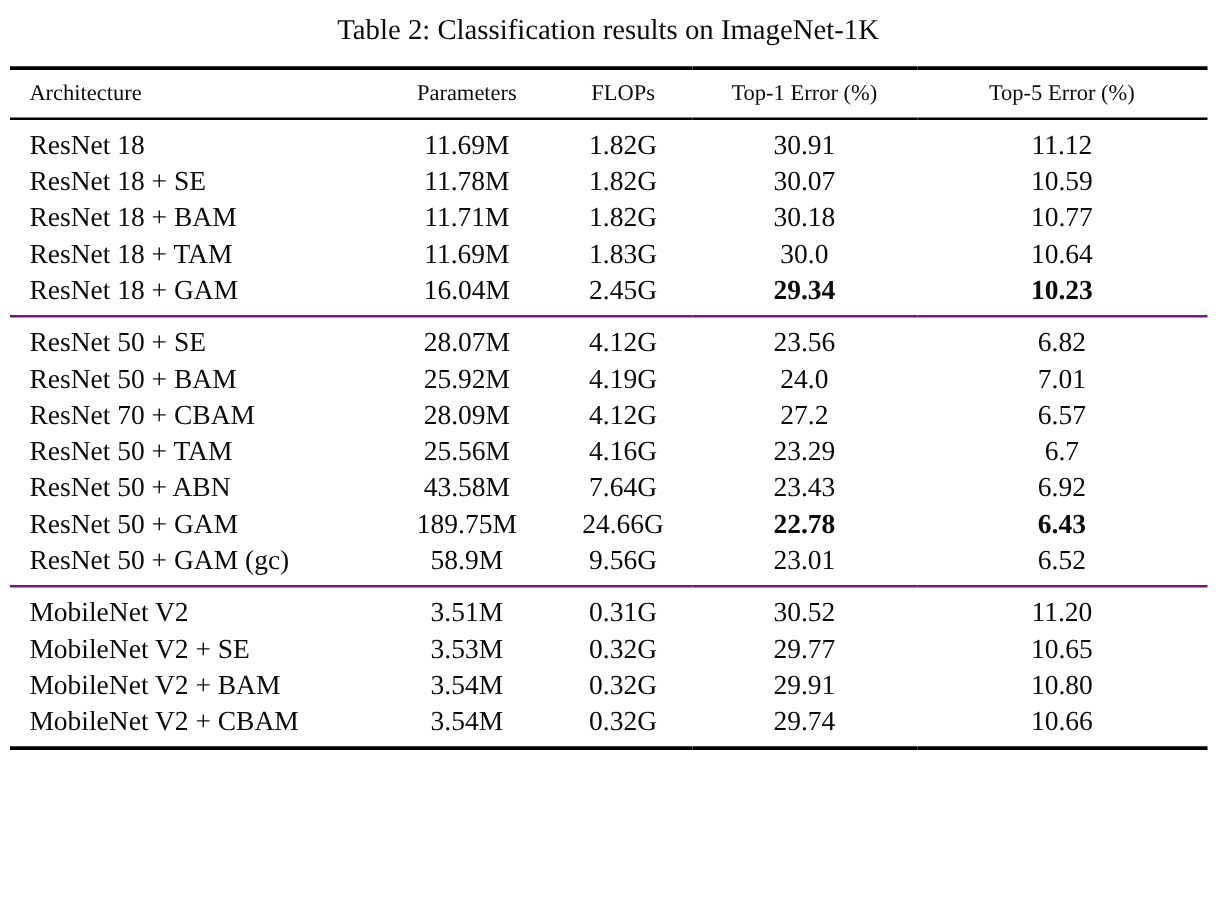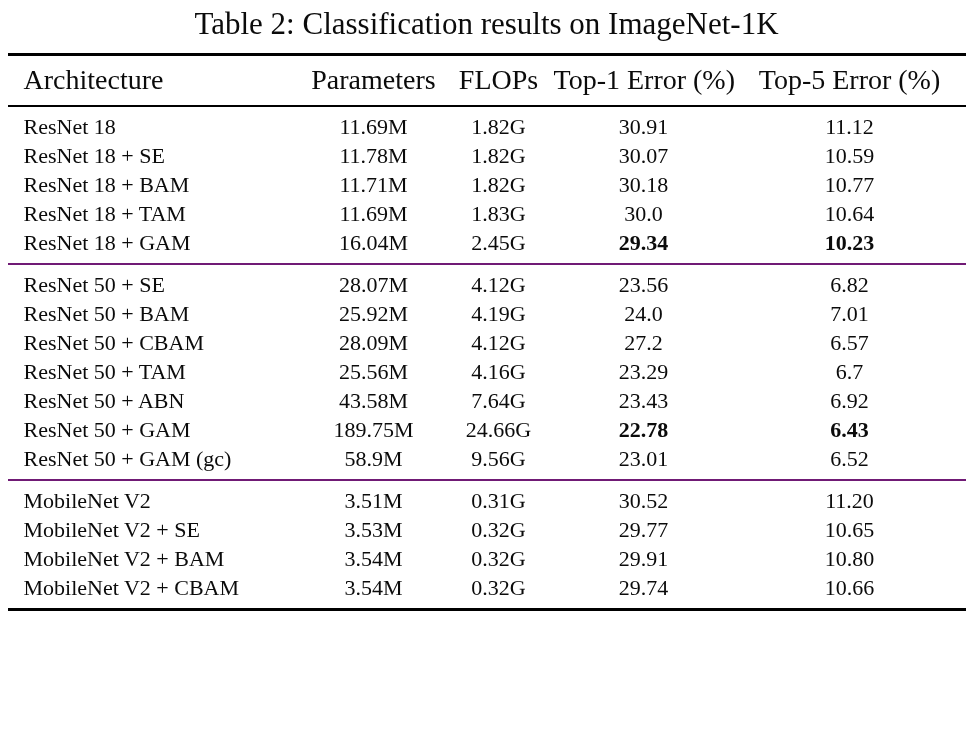--- a/index.html
+++ b/index.html
@@ -12,42 +12,42 @@
     font-family: "Liberation Serif", "DejaVu Serif", serif;
     color: #0b0b0b;
   }
   .page {
     width: 973px;
     height: 729px;
     box-sizing: border-box;
   }
   .caption {
     text-align: center;
-    font-size: 31px;
+    font-size: 23px;
     line-height: 28px;
     padding: 10px 0 15px 0;
   }
   table.results {
     border-collapse: collapse;
     table-layout: fixed;
     width: 958px;
     margin: 0 auto;
     border-top: 3px solid #000;
     border-bottom: 3px solid #000;
   }
   col.c0 { width: 296px; }
   col.c1 { width: 140px; }
   col.c2 { width: 110px; }
   col.c3 { width: 180px; }
   col.c4 { width: 232px; }
 
   thead { border-bottom: 2px solid #000; }
   thead th {
     font-weight: normal;
-    font-size: 28px;
+    font-size: 18px;
     padding: 8px 0 9px 0;
     text-align: center;
     white-space: nowrap;
   }
   th.c-arch, td.c-arch {
     text-align: left;
     padding-left: 16px;
   }
   tbody { border-bottom: 2px solid #701a75; }
   tbody:last-of-type { border-bottom: none; }
@@ -139,21 +139,21 @@
         <td>6.82</td>
       </tr>
         <tr>
         <td class="c-arch">ResNet 50 + BAM</td>
         <td>25.92M</td>
         <td>4.19G</td>
         <td>24.0</td>
         <td>7.01</td>
       </tr>
         <tr>
-        <td class="c-arch">ResNet 50 + CBAM</td>
+        <td class="c-arch">ResNet 70 + CBAM</td>
         <td>28.09M</td>
         <td>4.12G</td>
         <td>27.2</td>
         <td>6.57</td>
       </tr>
         <tr>
         <td class="c-arch">ResNet 50 + TAM</td>
         <td>25.56M</td>
         <td>4.16G</td>
         <td>23.29</td>

